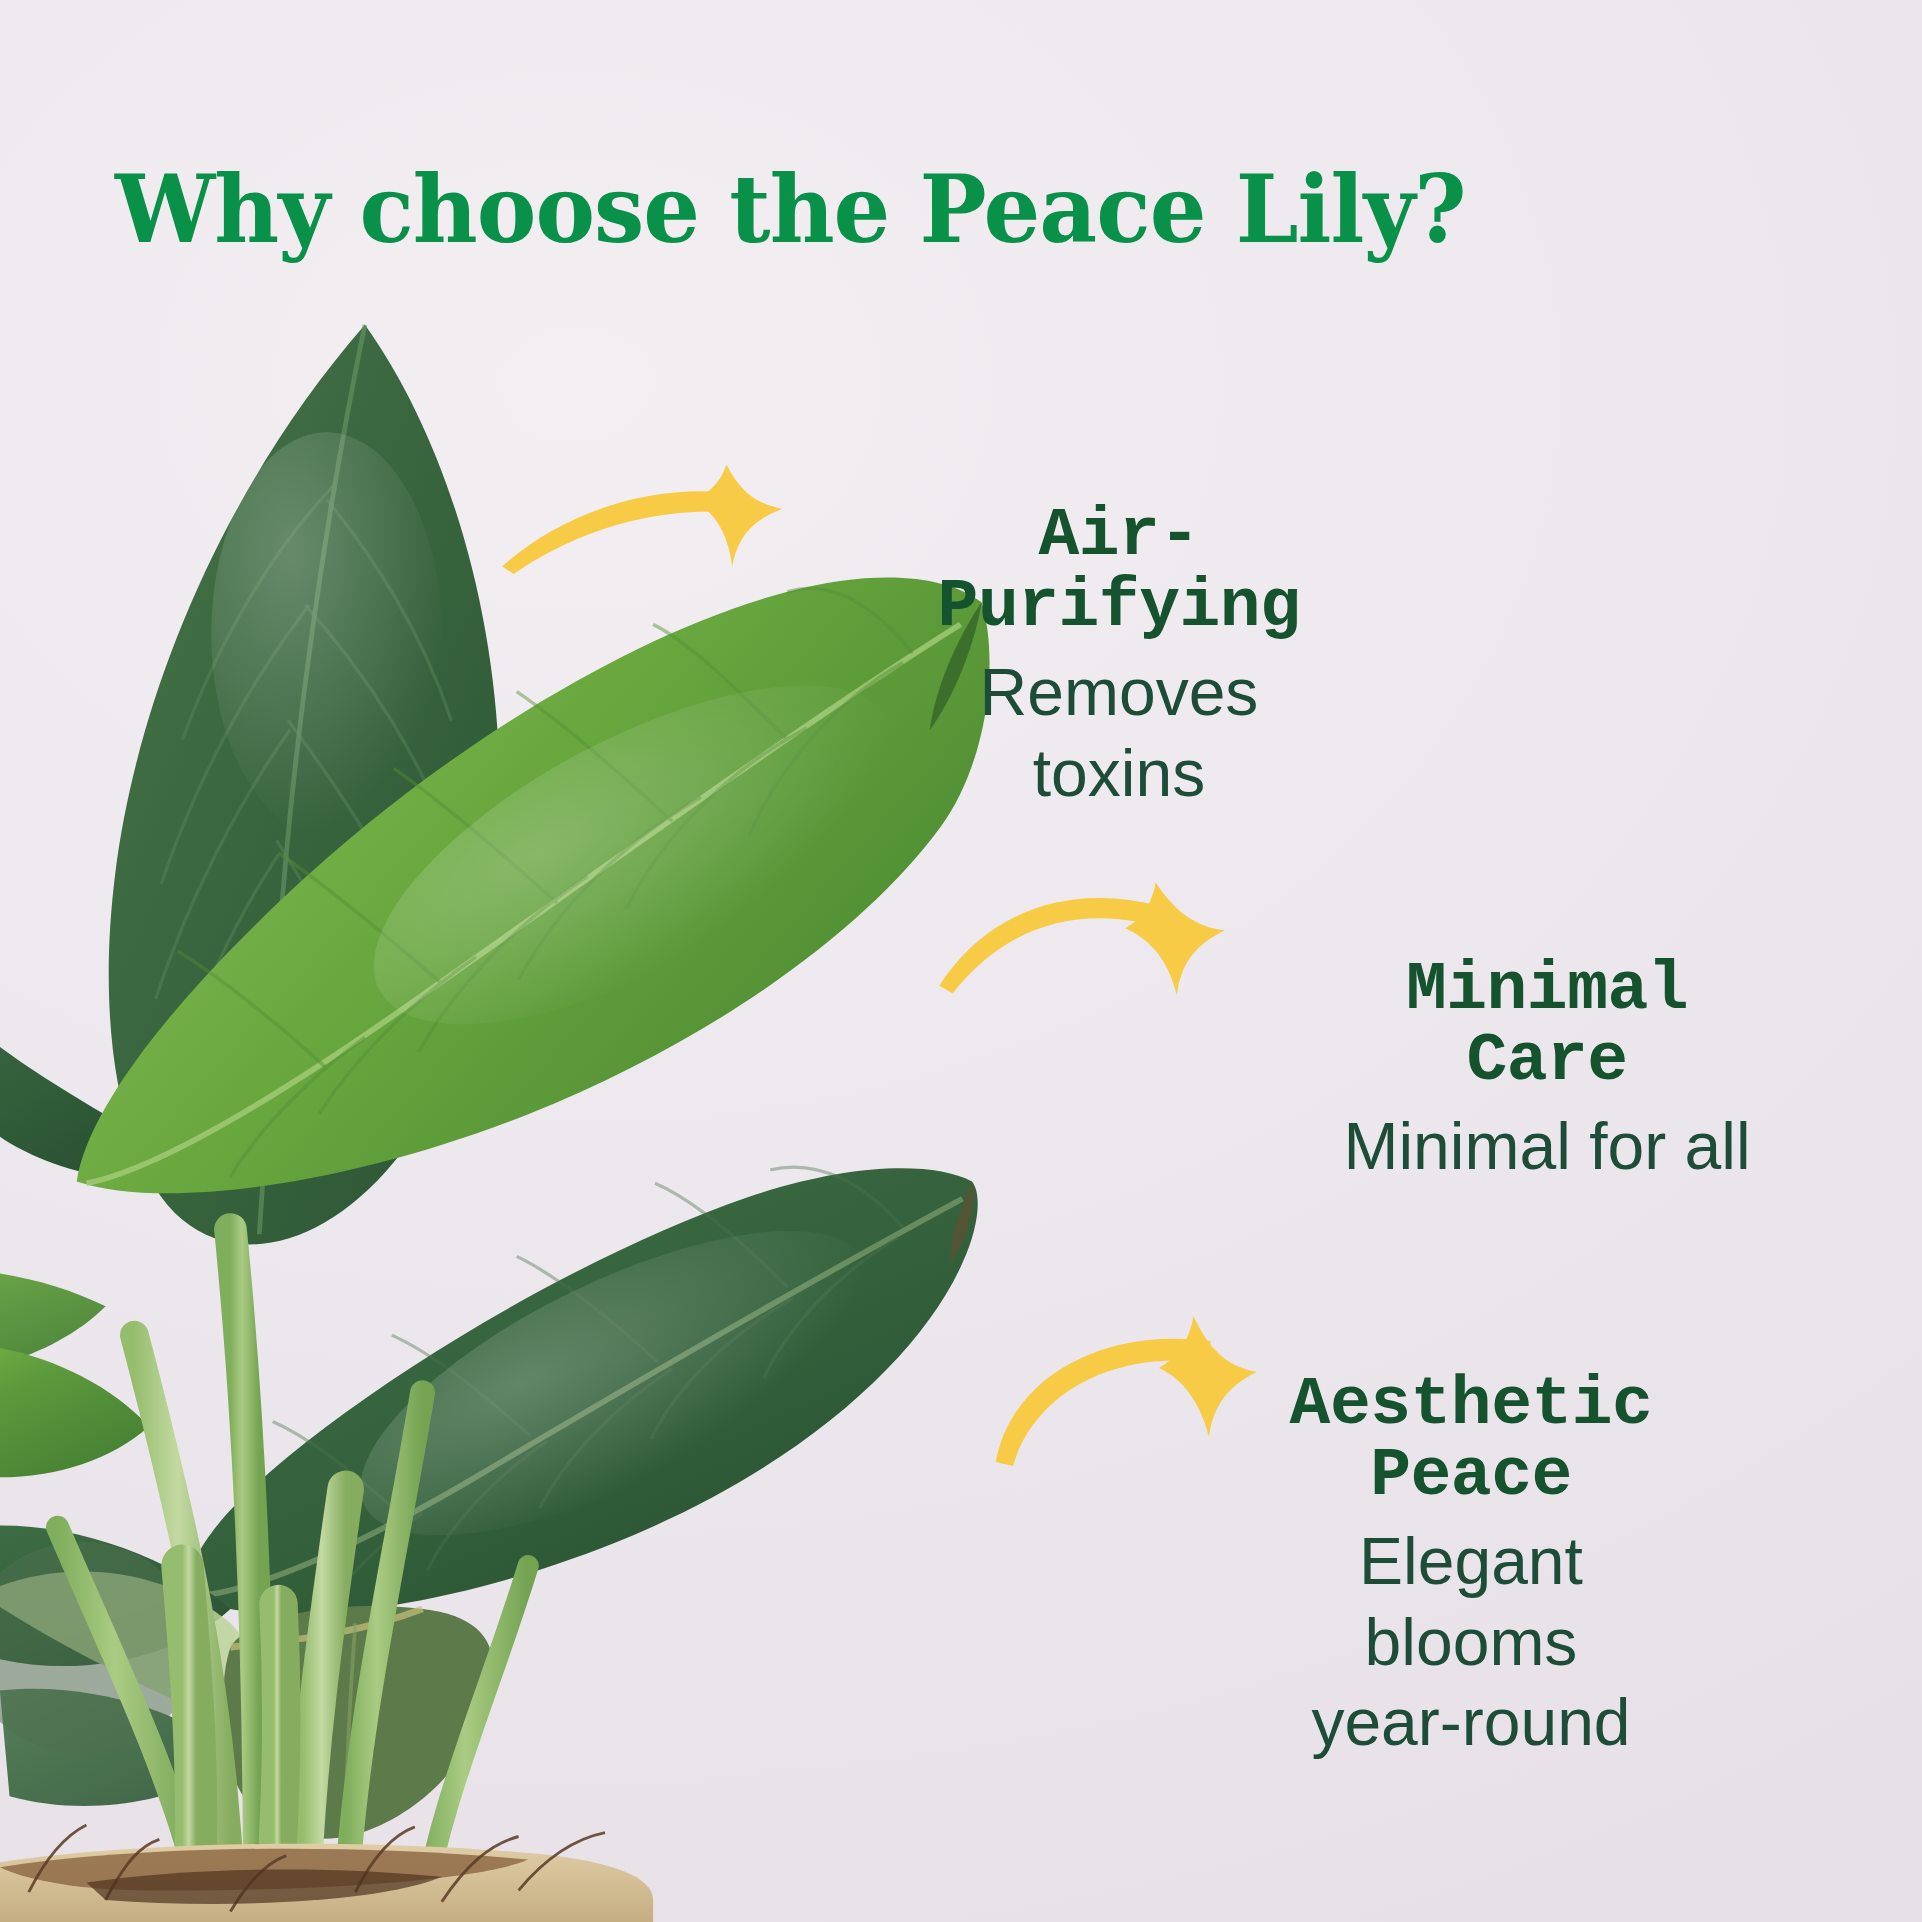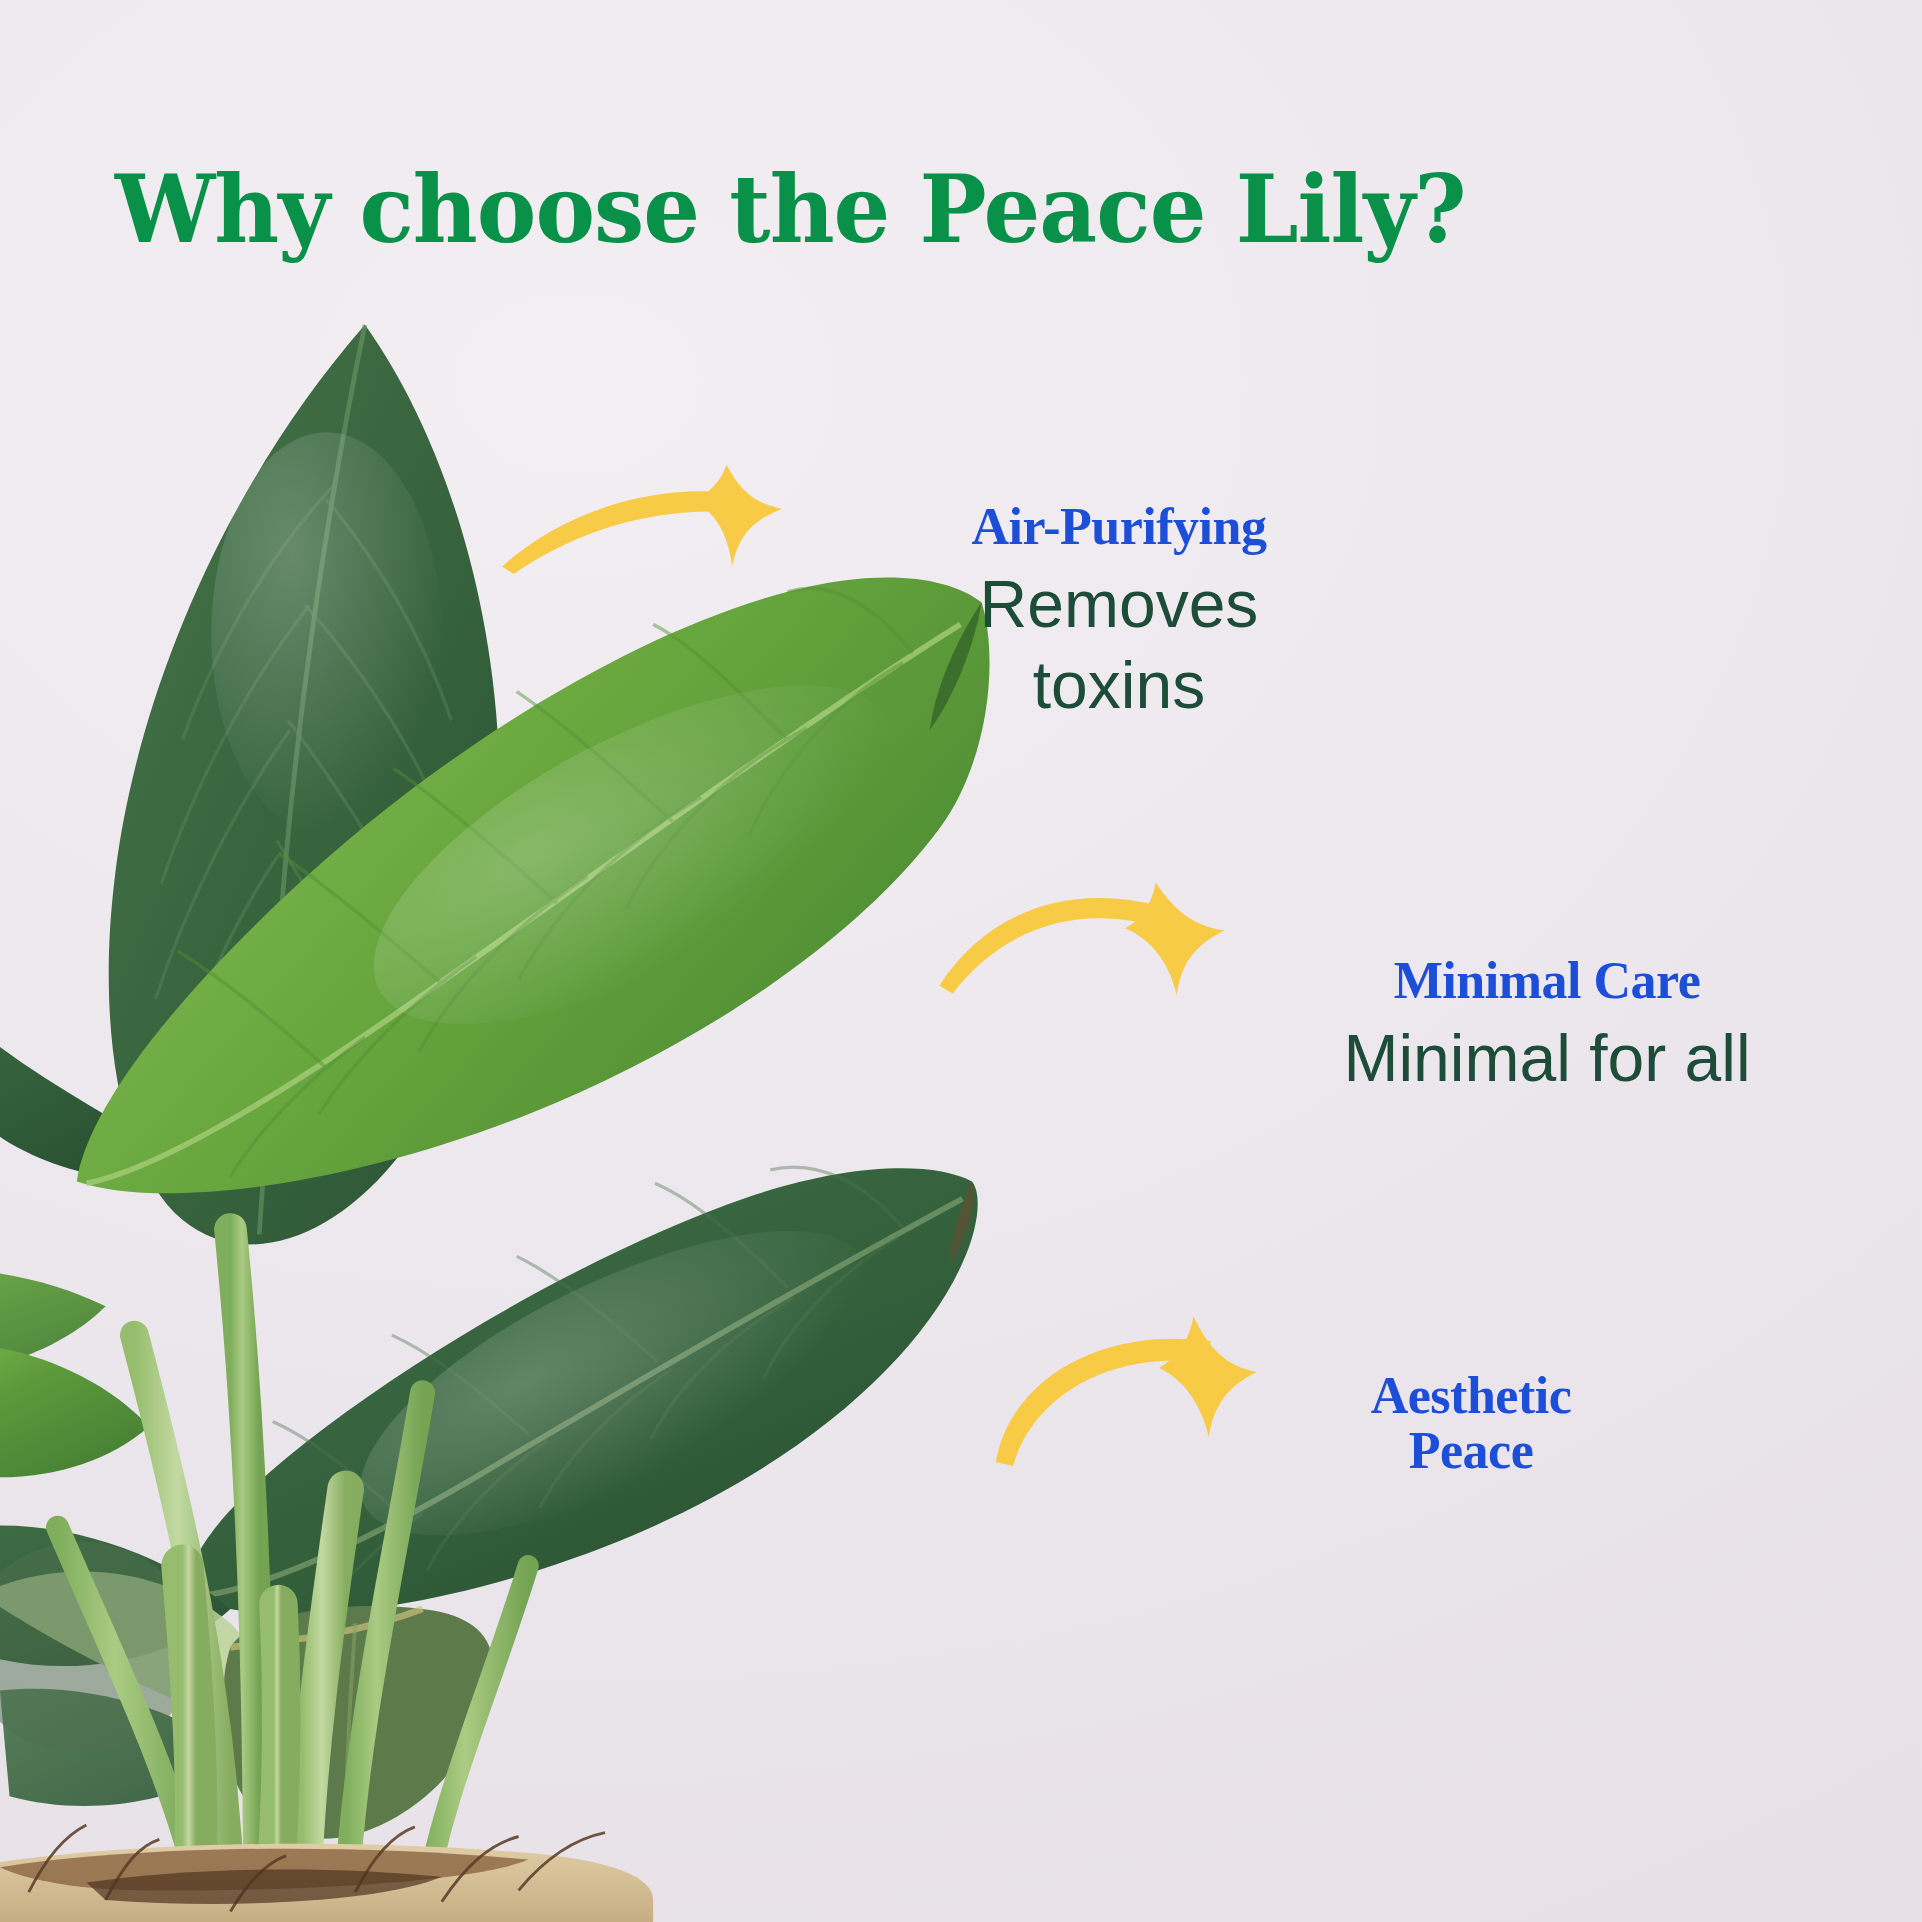--- a/index.html
+++ b/index.html
@@ -29,25 +29,25 @@
     letter-spacing:-1px;
     color:#0a9149;
     white-space:nowrap;
     transform:scaleX(0.95);
     transform-origin:left center;
   }
 
   
   .callout{position:absolute;text-align:center;}
   .callout .hd{
-    font-family:Liberation Serif, serif;
+    font-family:Liberation Mono, monospace;
     font-weight:700;
-    font-size:52px;
+    font-size:68px;
     line-height:1.05;
-    color:#1d4ed8;
+    color:#14532d;
     letter-spacing:-0.5px;
   }
   .callout .sub{
     margin-top:9.6px;
     font-family:"Liberation Sans", sans-serif;
     font-weight:400;
     font-size:66px;
     line-height:1.22;
     color:#1d4d38;
   }
@@ -271,16 +271,20 @@
     <div class="sub">
       <div>Minimal for all</div>
     </div>
   </div>
 
   <div class="callout" id="callout-2">
     <div class="hd">
       <div>Aesthetic</div>
       <div>Peace</div>
     </div>
+    <div class="sub">
+      <div>Elegant blooms</div>
+      <div>year-round</div>
+    </div>
   </div>
 
 </div>
 
 
 </body></html>

